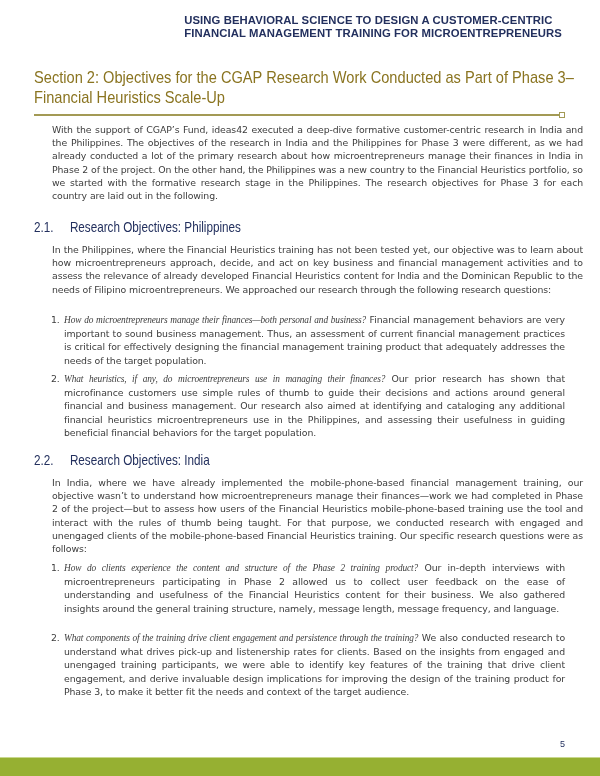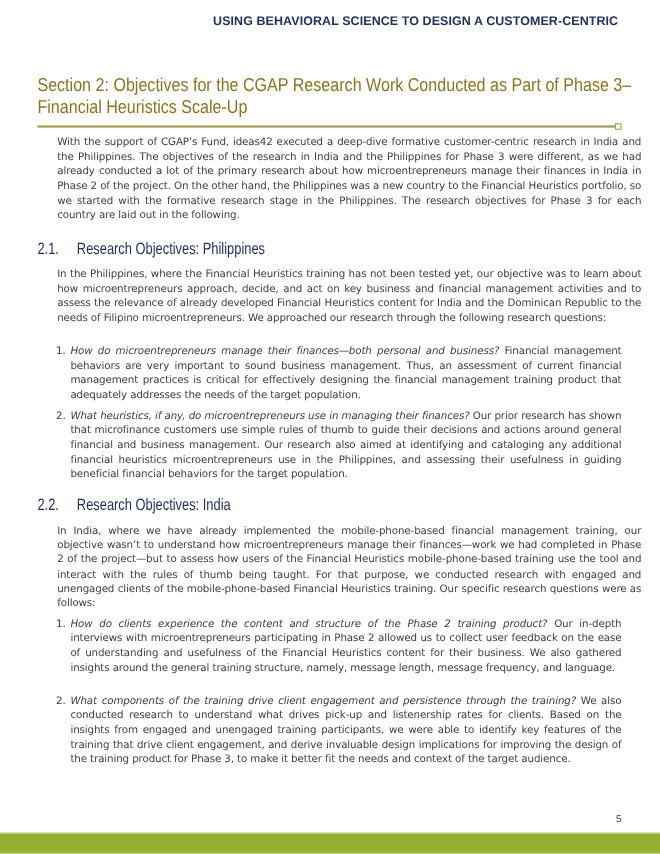--- a/index.html
+++ b/index.html
@@ -46,36 +46,37 @@
       white-space: nowrap;
     }
     .subhead .num { display: inline-block; width: 46px; }
     .list-item {
       position: absolute; left: 51px; width: 514px;
       font-size: 9.35px; line-height: 13.2px;
       text-align: justify; color: #3c3c3c; letter-spacing: -0.1px;
     }
     .list-item .num { position: absolute; left: 0; top: 0; }
     .list-item .body { margin-left: 13px; display: block; }
-    .list-item .q { font-style: italic; }
+    .list-item .q { font-style: italic; font-family: Liberation Serif, serif; }
     .page-num {
       position: absolute; left: 560px; top: 739px;
       font-family: "Liberation Sans", sans-serif;
       font-size: 9px; color: #23305e;
     }
     .footer {
       position: absolute; left: 0; top: 757px; width: 600px; height: 19px;
       background: #96b032; border-top: 1px solid #c9d88f;
     }
   </style>
 </head>
 <body>
 
 <div class="header">
   <div>USING BEHAVIORAL SCIENCE TO DESIGN A CUSTOMER-CENTRIC</div>
+  <div>FINANCIAL MANAGEMENT TRAINING FOR MICROENTREPRENEURS</div>
 </div>
 
 <div class="section-title">
   <div>Section 2: Objectives for the CGAP Research Work Conducted as Part of Phase 3–</div>
   <div>Financial Heuristics Scale-Up</div>
 </div>
 <div class="title-rule"></div>
 <div class="title-rule-end"></div>
 
 <p class="para" style="top:123px; margin:0;">With the support of CGAP’s Fund, ideas42 executed a deep-dive formative customer-centric research in India and the Philippines. The objectives of the research in India and the Philippines for Phase 3 were different, as we had already conducted a lot of the primary research about how microentrepreneurs manage their finances in India in Phase 2 of the project. On the other hand, the Philippines was a new country to the Financial Heuristics portfolio, so we started with the formative research stage in the Philippines. The research objectives for Phase 3 for each country are laid out in the following.</p>

